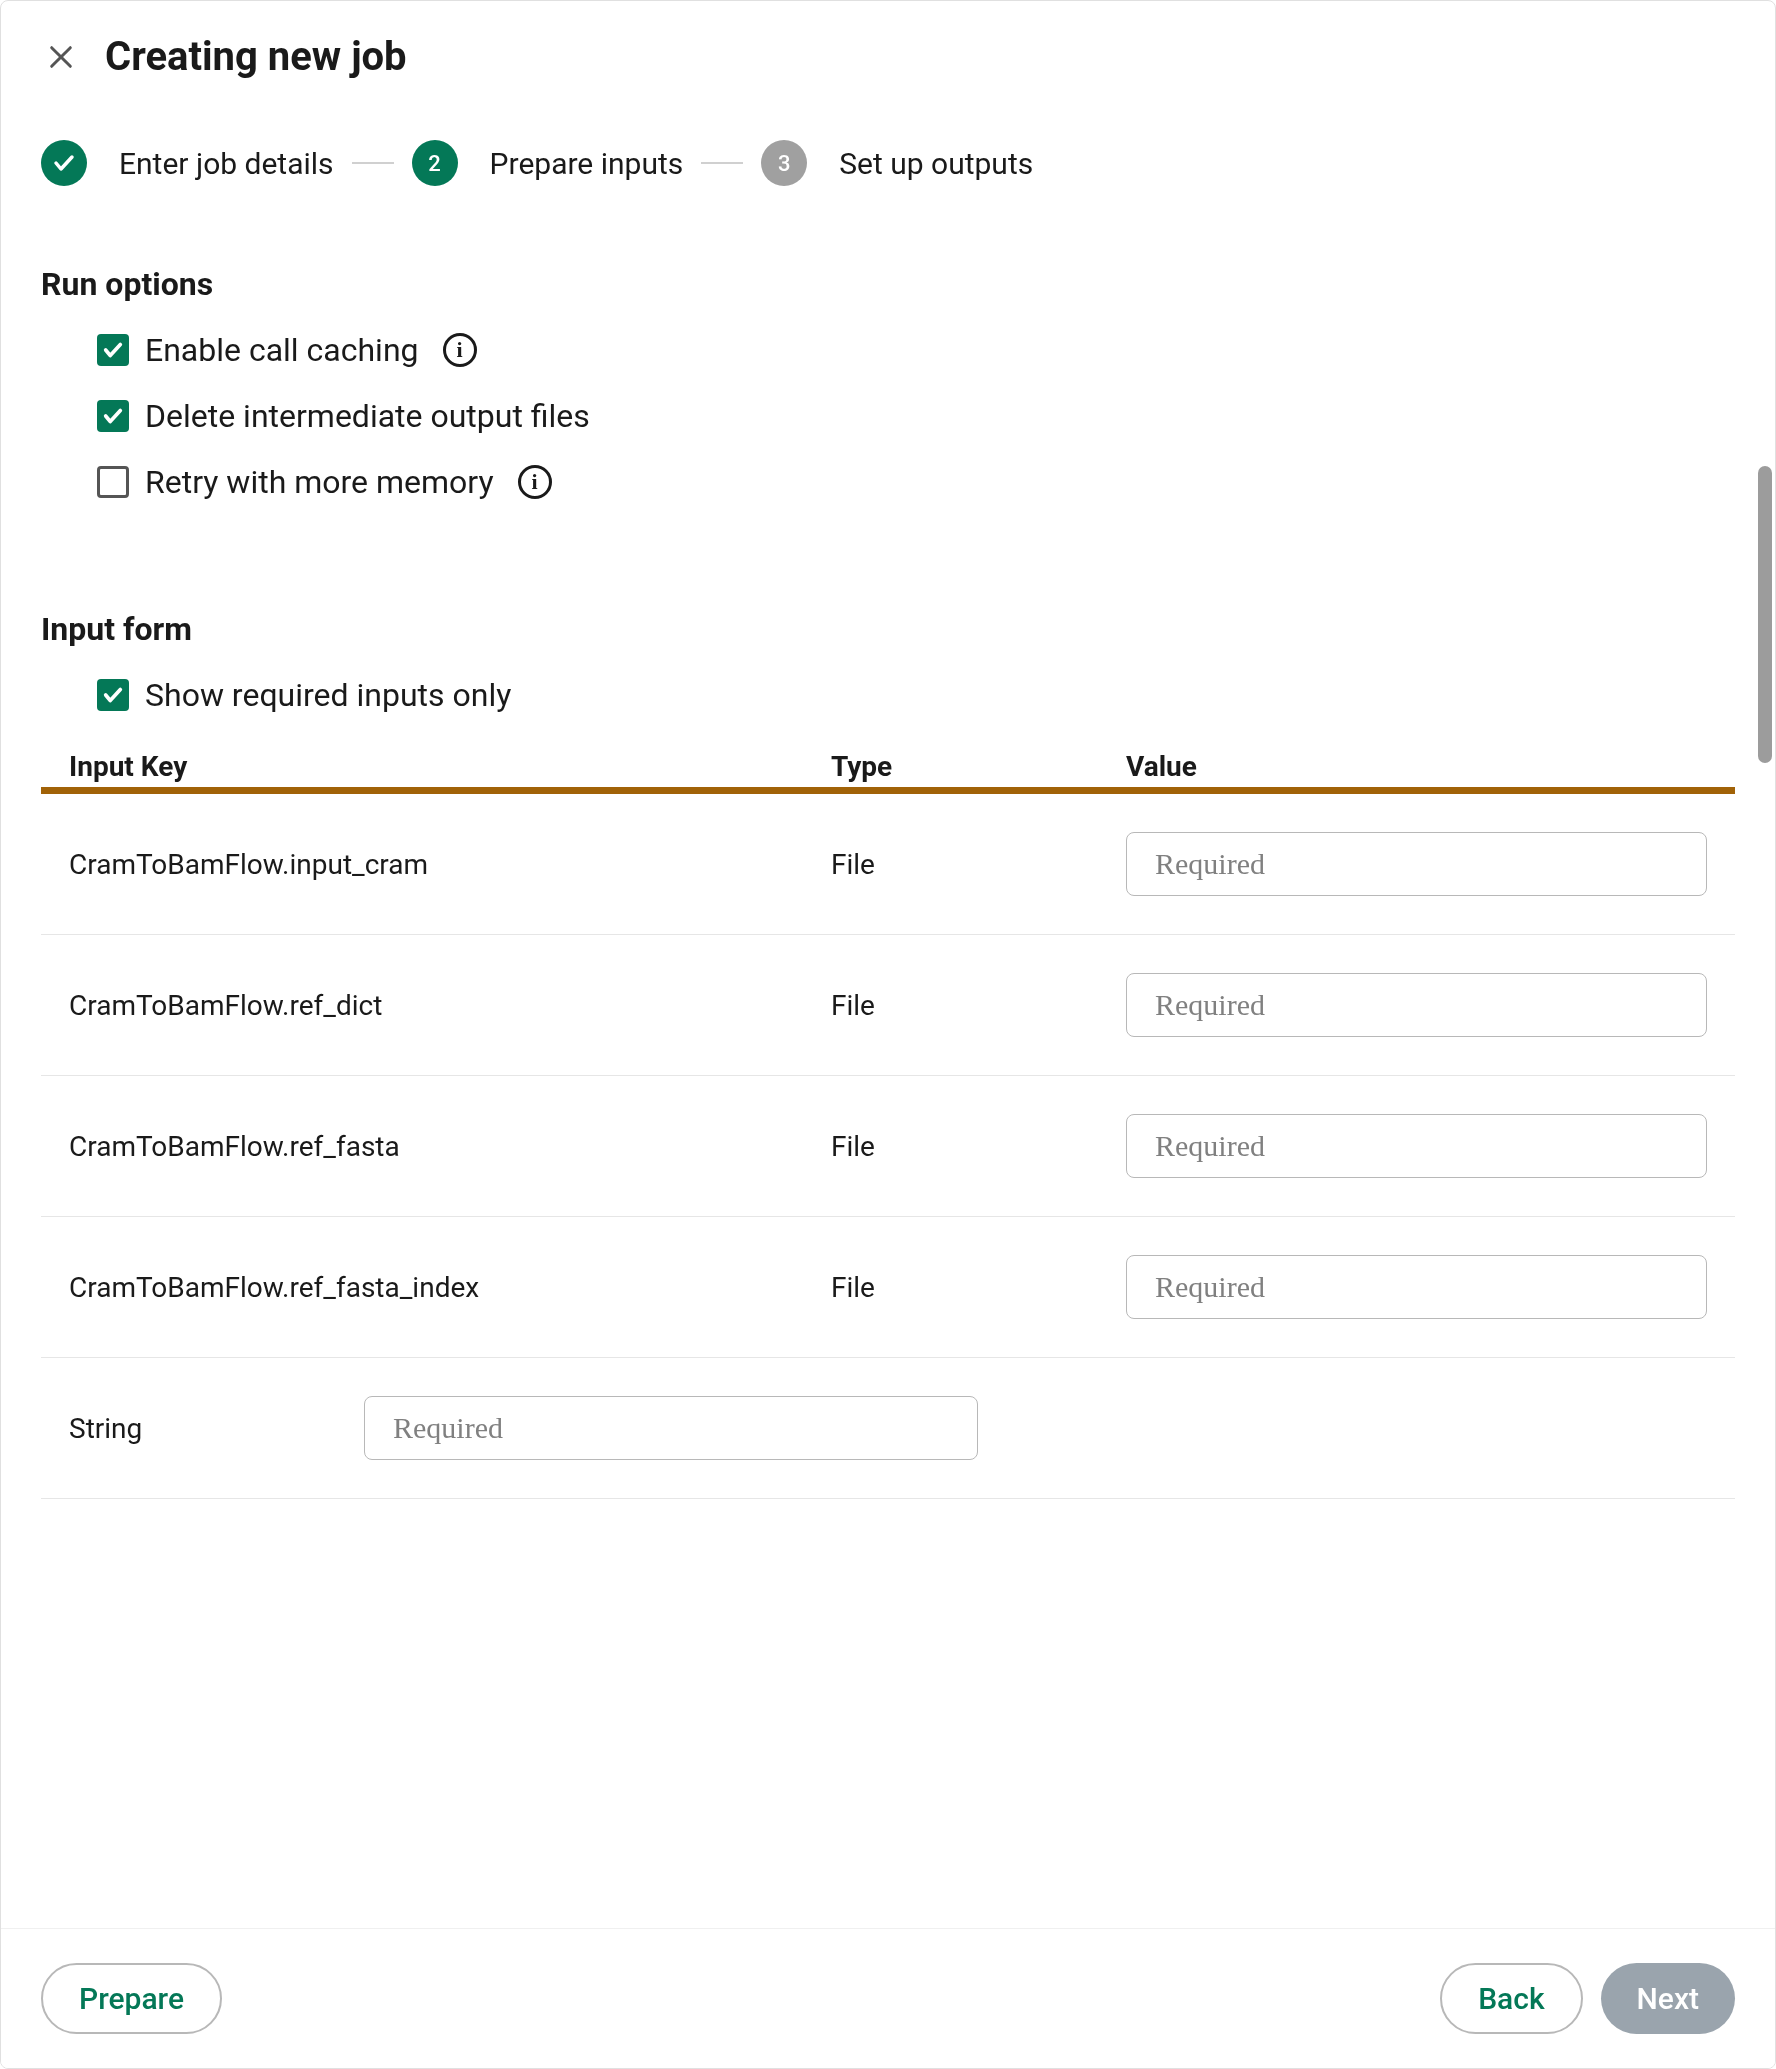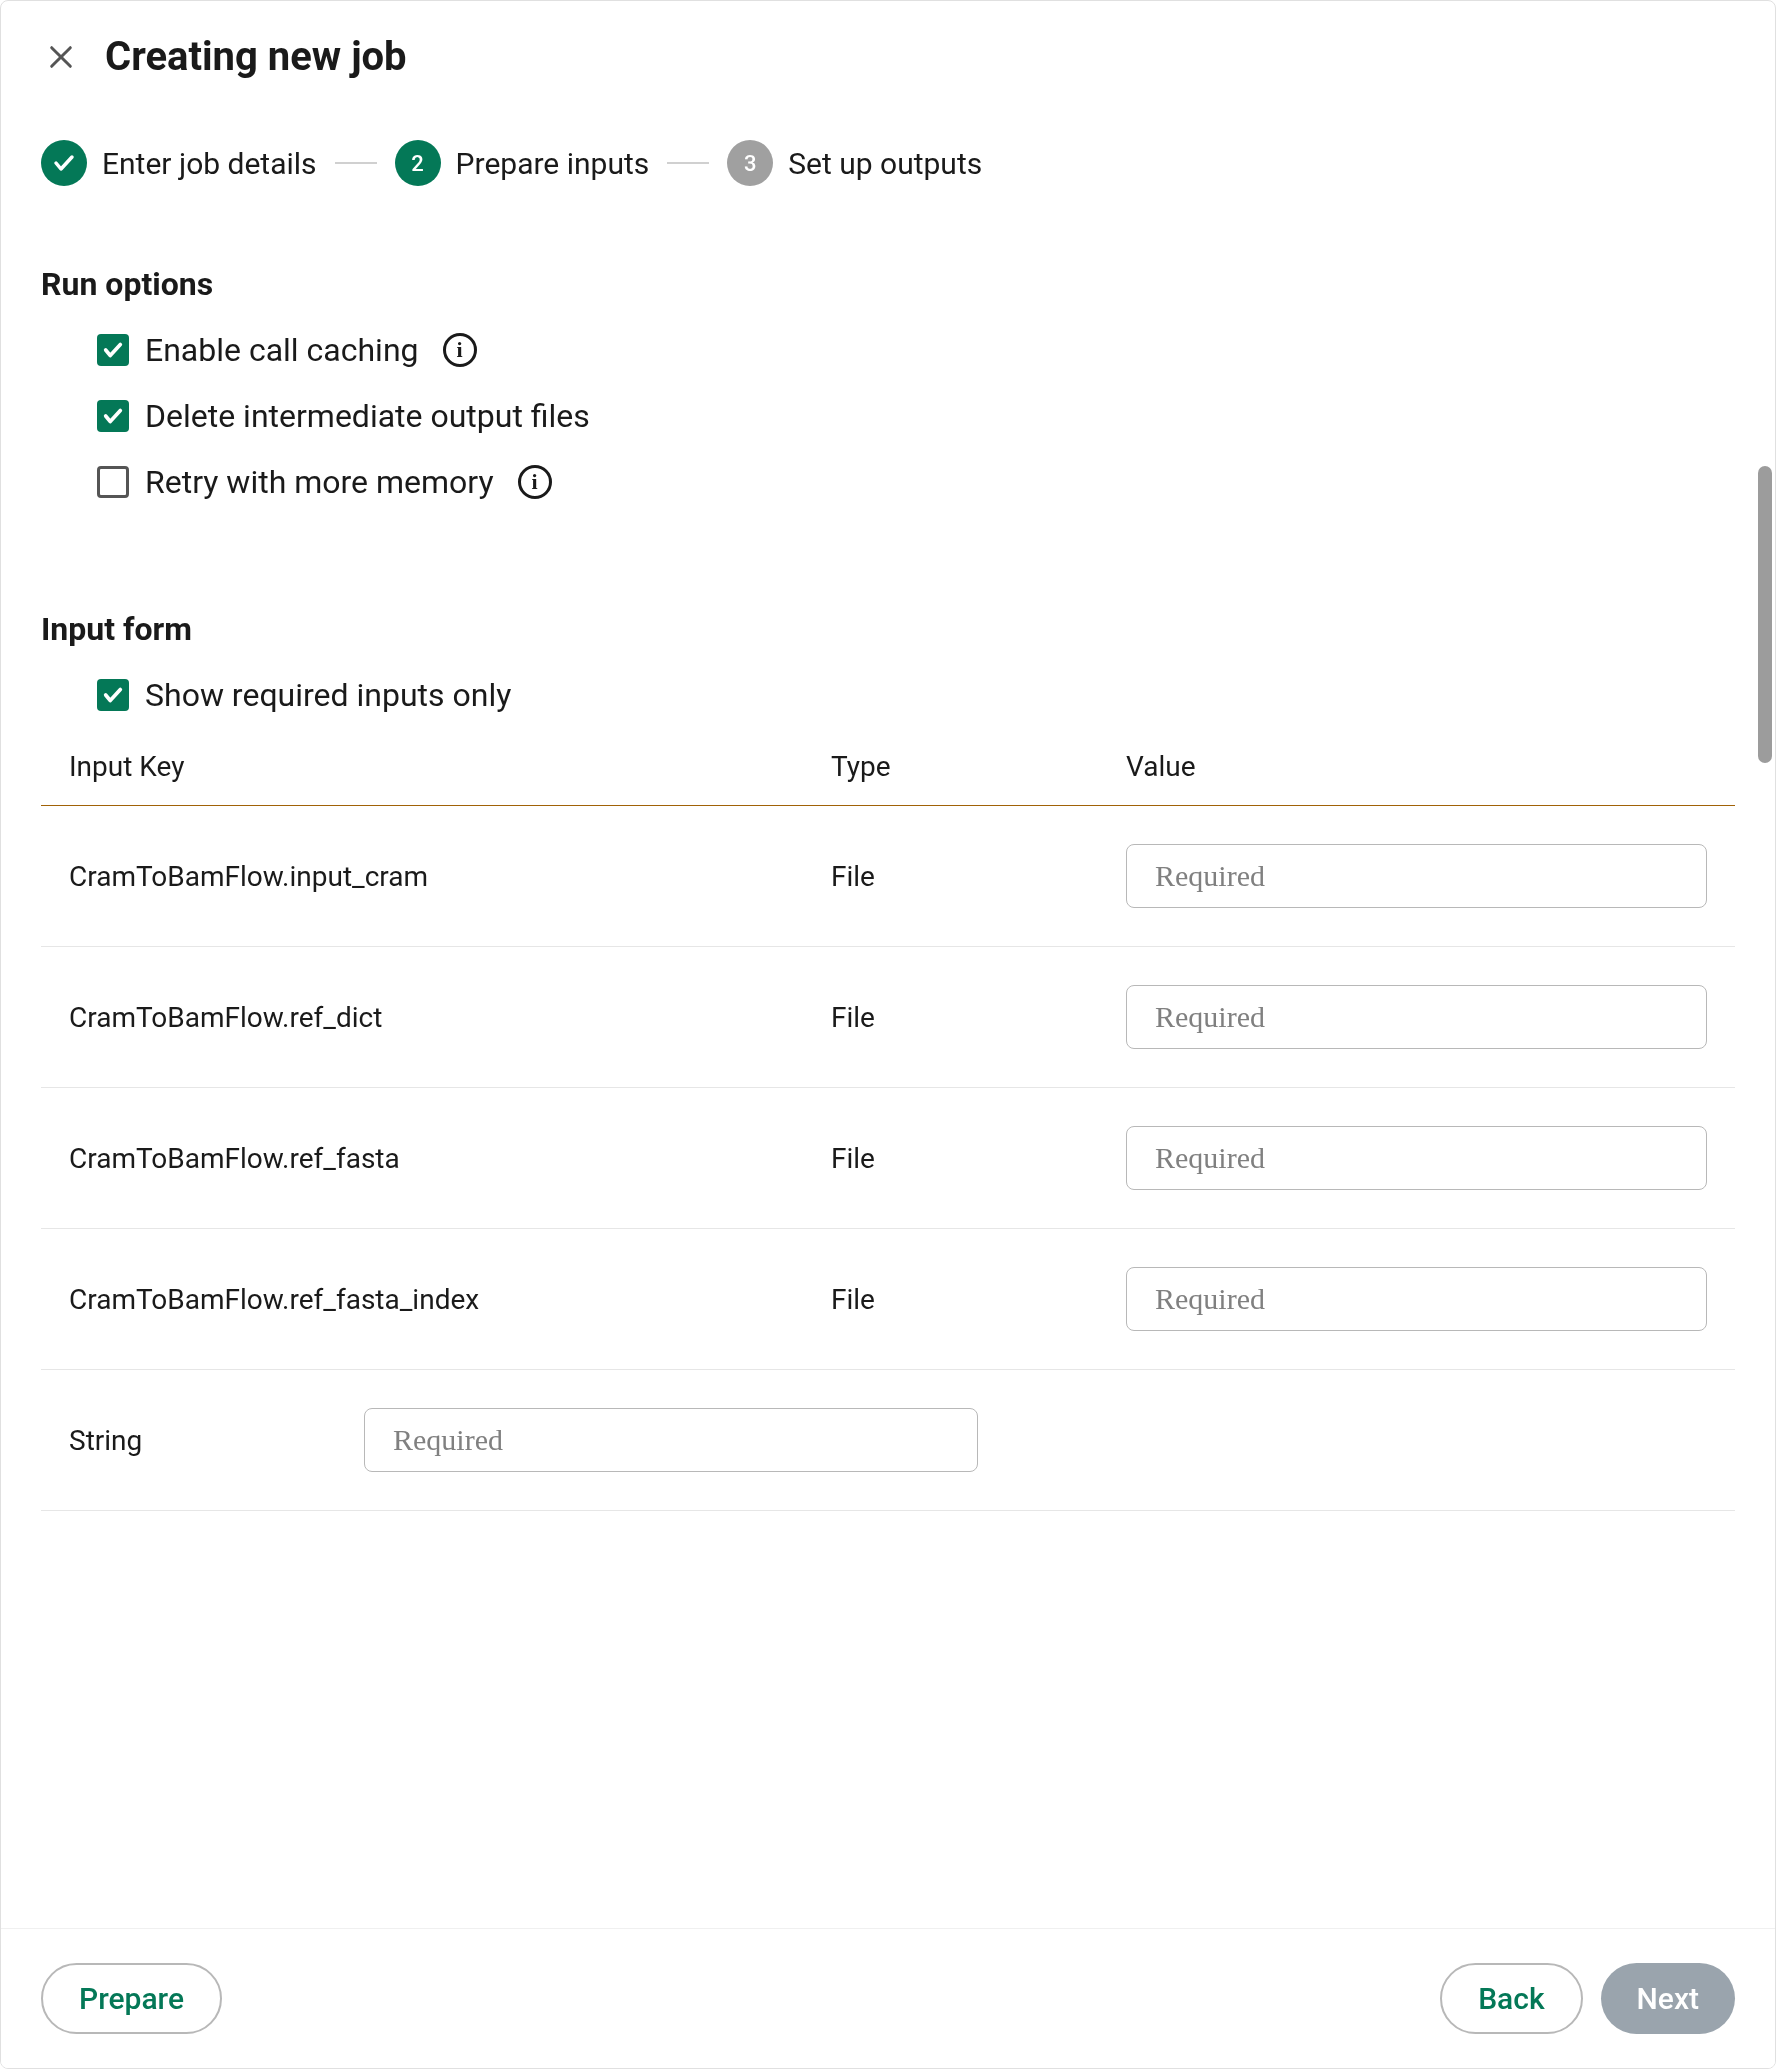--- a/index.html
+++ b/index.html
@@ -46,21 +46,21 @@
     }
     .stepper {
       display: flex;
       align-items: center;
       gap: 12px;
       margin-bottom: 79px;
     }
     .step {
       display: flex;
       align-items: center;
-      gap: 15px;
+      gap: 32px;
     }
     .step-circle {
       width: 46px;
       height: 46px;
       border-radius: 50%;
       display: flex;
       align-items: center;
       justify-content: center;
       font-size: 22px;
       font-weight: 500;
@@ -136,24 +136,24 @@
       font-family: serif;
       cursor: pointer;
       margin-left: 8px;
     }
     .input-form-filter {
       padding-left: 20px;
       margin-bottom: 18px;
     }
     .table-header {
       display: flex;
-      padding: 18px 28px 22px 28px;
-      border-bottom: 1px solid #a16207;
+      padding: 18px 28px 4px 28px;
+      border-bottom: 7px solid #a16207;
       font-size: 28px;
-      font-weight: 400;
+      font-weight: 700;
       color: #1a1a1a;
     }
     .col-key { flex: 0 0 762px; }
     .col-type { flex: 0 0 259px; }
     .col-value { flex: 1; margin-left: 36px; }
     .table-row {
       display: flex;
       align-items: center;
       padding: 38px 28px;
       border-bottom: 1px solid #e6e6e6;

